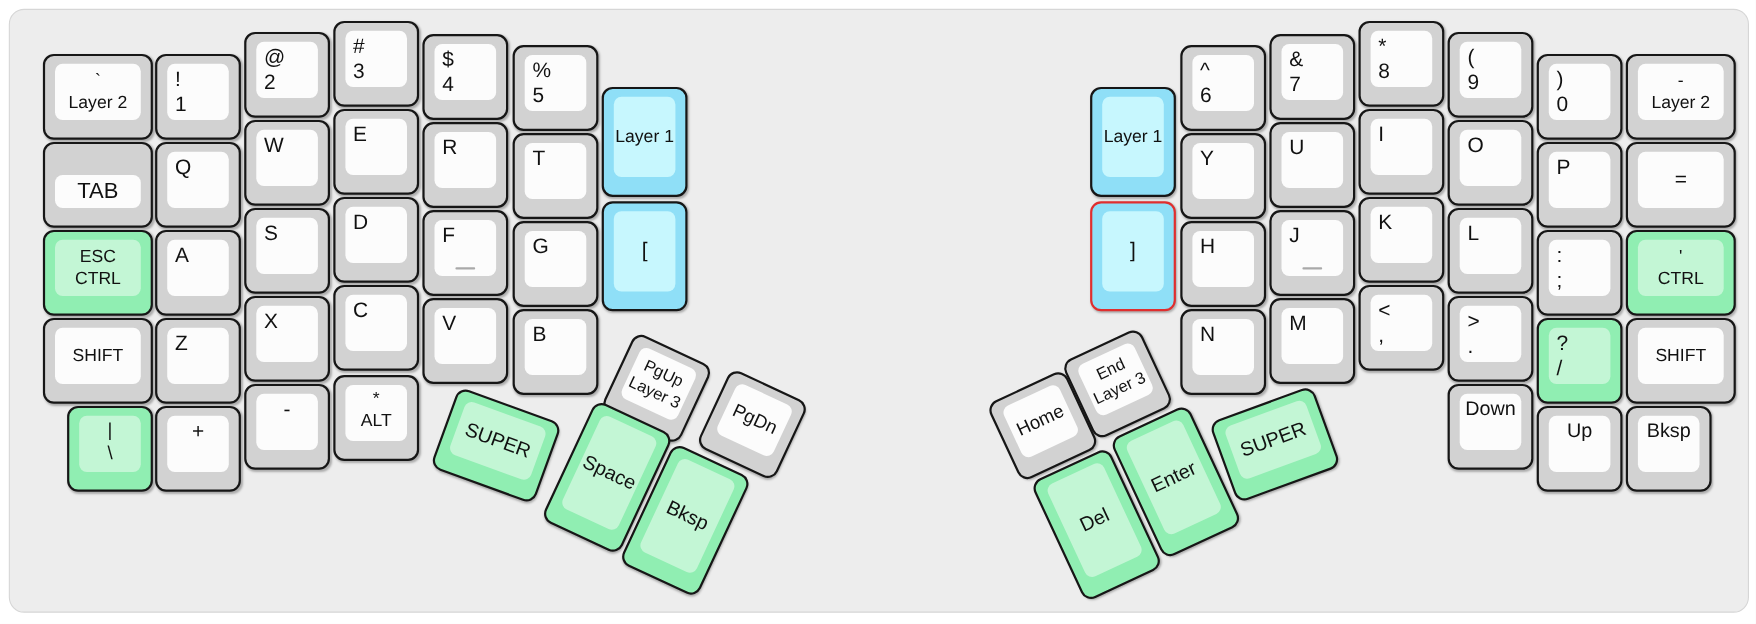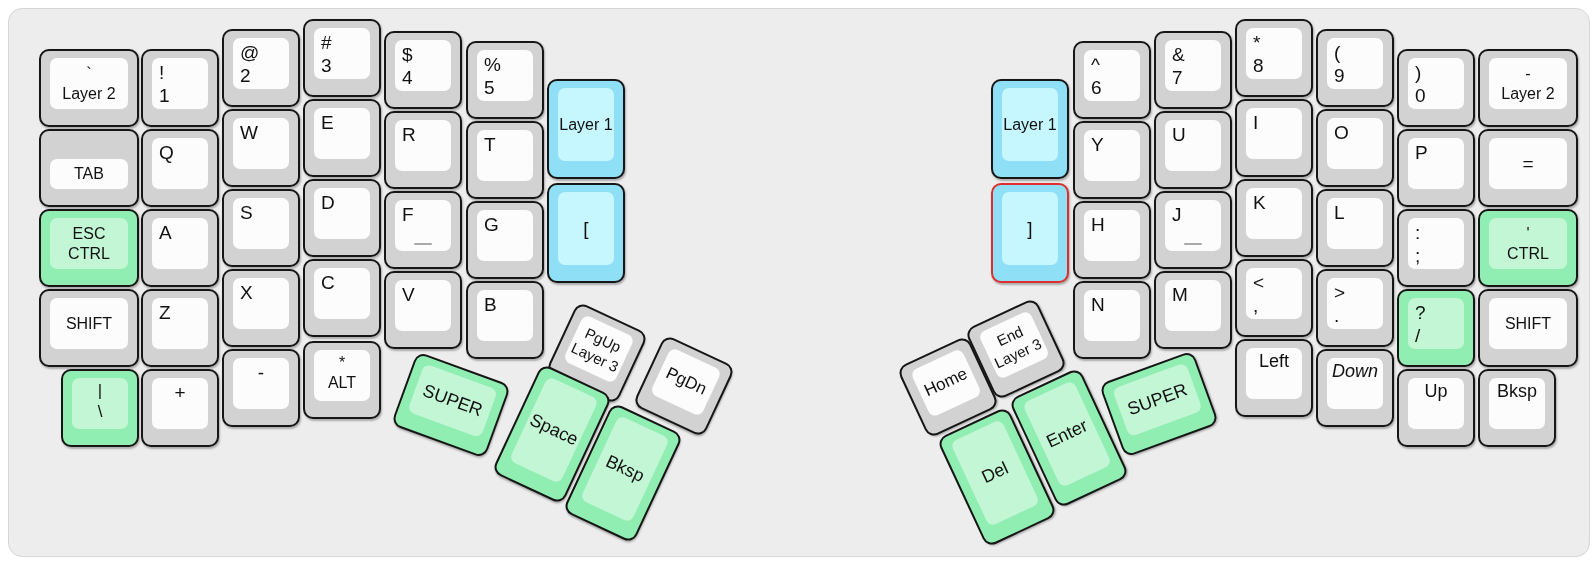--- a/index.html
+++ b/index.html
@@ -57,21 +57,21 @@
           <div class="line">4</div>
         </div>
       </div>
       <div class="key gray" style="width: 78px; height: 78px; left: 457px; top: 32px;">
         <div class="cap tl" style="font-size: 19px;">
           <div class="line">%</div>
           <div class="line">5</div>
         </div>
       </div>
       <div class="key gray" style="width: 100px; height: 78px; left: 30px; top: 120px;">
-        <div class="cap c" style="font-size: 16px; margin-top: 21px;">
+        <div class="cap c" style="font-size: 20px; margin-top: 21px;">
           <div class="line">TAB</div>
         </div>
       </div>
       <div class="key gray" style="width: 78px; height: 78px; left: 132px; top: 120px;">
         <div class="cap tl" style="font-size: 19px;">
           <div class="line">Q</div>
         </div>
       </div>
       <div class="key gray" style="width: 78px; height: 78px; left: 213px; top: 100px;">
         <div class="cap tl" style="font-size: 19px;">
@@ -348,27 +348,22 @@
         <div class="cap tl" style="font-size: 19px;">
           <div class="line">?</div>
           <div class="line">/</div>
         </div>
       </div>
       <div class="key gray" style="width: 100px; height: 78px; left: 1469px; top: 280px;">
         <div class="cap c" style="font-size: 16px;">
           <div class="line">SHIFT</div>
         </div>
       </div>
-      <div class="key gray" style="width: 78px; height: 78px; left: 1226px; top: 330px;">
+      <div class="key gray" style="width: 78px; height: 78px; left: 1307px; top: 340px;">
         <div class="cap tc" style="font-size: 18px;">
-          <div class="line">Left</div>
-        </div>
-      </div>
-      <div class="key gray" style="width: 78px; height: 78px; left: 1307px; top: 340px;">
-        <div class="cap tc" style="font-size: 18px; font-style: italic;">
           <div class="line">Down</div>
         </div>
       </div>
       <div class="key gray" style="width: 78px; height: 78px; left: 1388px; top: 360px;">
         <div class="cap tc" style="font-size: 18px;">
           <div class="line">Up</div>
         </div>
       </div>
       <div class="key gray" style="width: 78px; height: 78px; left: 1469px; top: 360px;">
         <div class="cap tc" style="font-size: 18px;">

